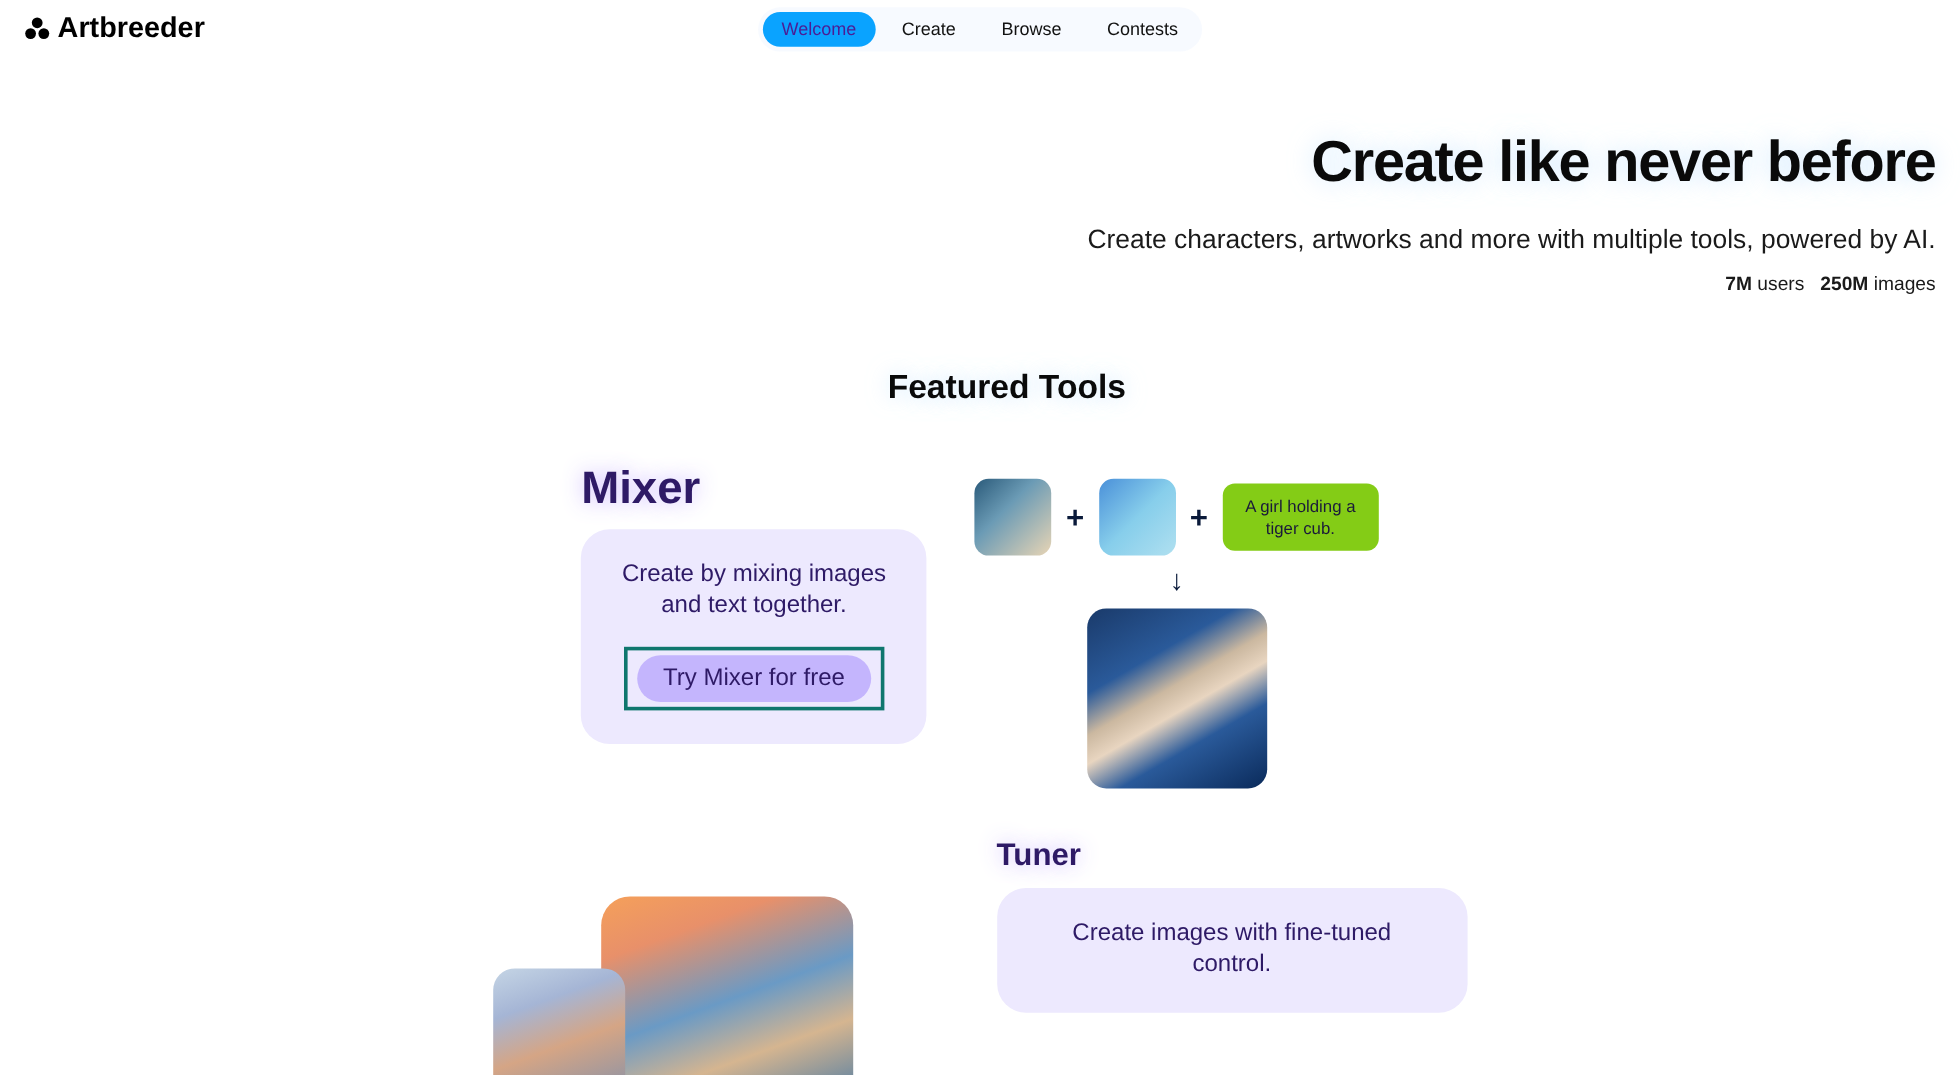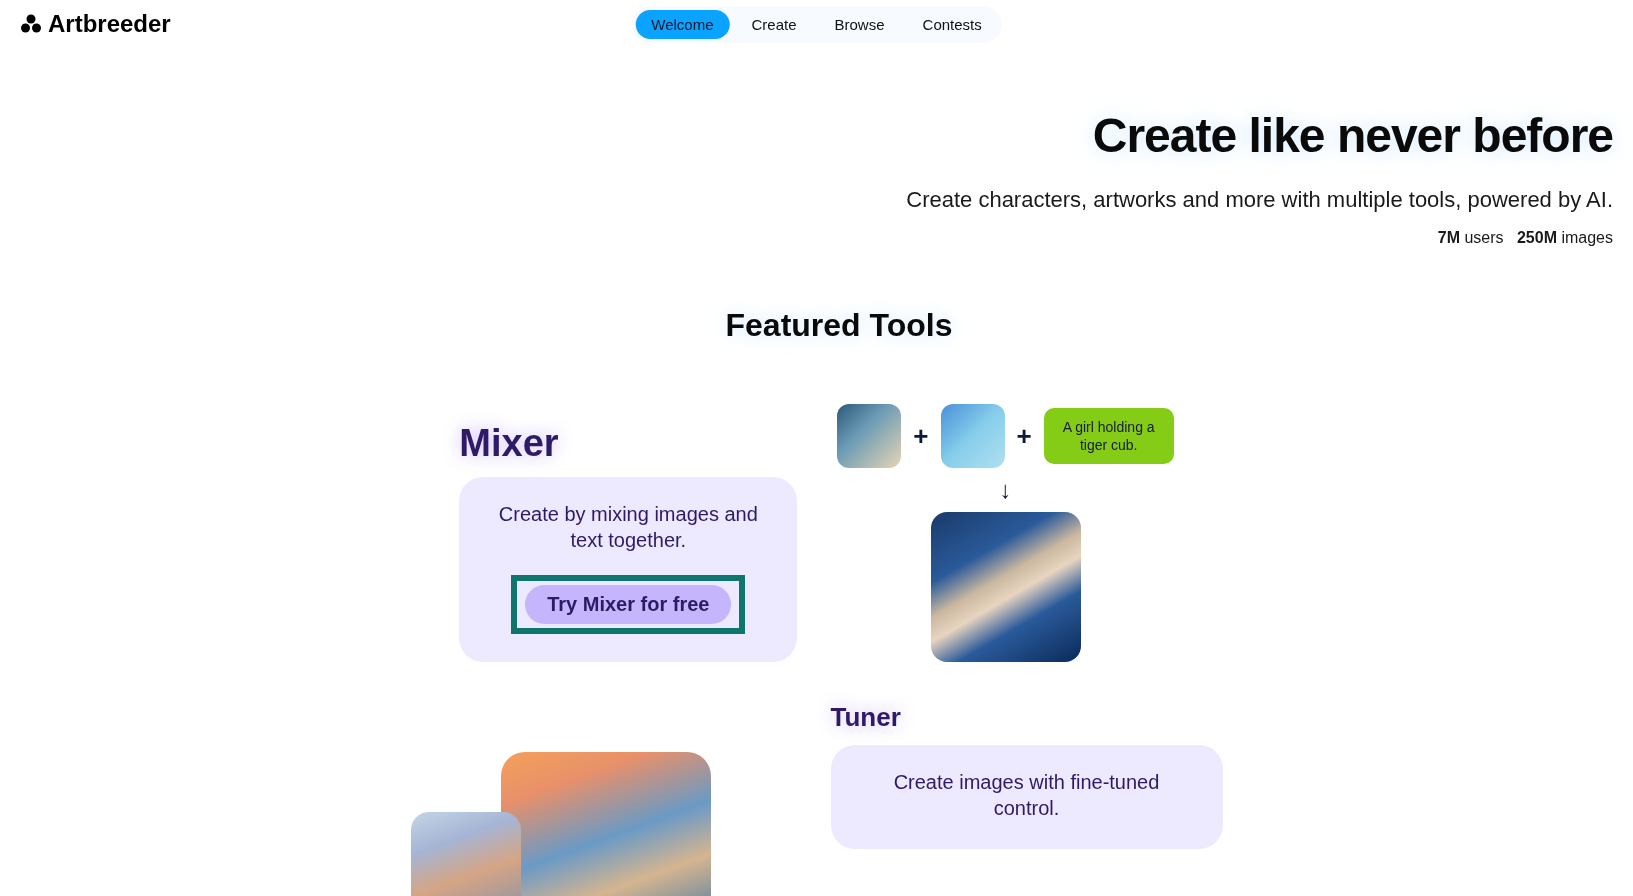--- a/index.html
+++ b/index.html
@@ -41,21 +41,21 @@
     .nav-item {
       padding: 6px 16px;
       border-radius: 18px;
       font-size: 15px;
       color: #111;
       cursor: pointer;
       white-space: nowrap;
     }
     .nav-item.active {
       background: #0aa3ff;
-      color: #0f172a;
+      color: #4c1d95;
     }
     .hero {
       text-align: right;
       margin-top: 60px;
       padding: 0 20px;
     }
     .hero-title {
       font-size: 48px;
       font-weight: 800;
       color: #0a0a0a;
@@ -68,59 +68,58 @@
       margin-top: 24px;
     }
     .hero-stats {
       margin-top: 16px;
       font-size: 16px;
       color: #1a1a1a;
     }
     .hero-stats b { font-weight: 800; }
     .section-title {
       text-align: center;
-      font-size: 32px;
+      font-size: 28px;
       font-weight: 800;
       margin-top: 60px;
       text-shadow: 0 0 18px rgba(180,220,255,0.6);
       padding-left: 45px;
     }
     .tool-row {
       display: flex;
       justify-content: center;
-      align-items: flex-end;
+      align-items: center;
       gap: 40px;
       margin-top: 30px;
     }
     .tool-card {
       background: #ede9fe;
       border-radius: 24px;
       padding: 24px 32px 28px;
       text-align: center;
-      width: 338px;
+      width: 288px;
     }
     .tool-title {
       font-size: 38px;
       font-weight: 800;
       color: #2e1a66;
       text-shadow: 0 0 18px rgba(200,180,255,0.9);
       margin-top: -50px;
       margin-bottom: 12px;
     }
     .tool-desc {
       font-size: 20px;
       color: #2e1a66;
       line-height: 1.3;
     }
     .tool-cta-wrap {
       margin-top: 22px;
       display: inline-block;
-      border: 6px solid #0f766e;
+      border: 3px solid #0f766e;
       padding: 4px 8px;
-      font-weight: bold;
     }
     .tool-cta {
       display: inline-block;
       background: #c4b5fd;
       color: #2e1a66;
       font-size: 20px;
       padding: 8px 22px;
       border-radius: 22px;
       cursor: pointer;
     }

